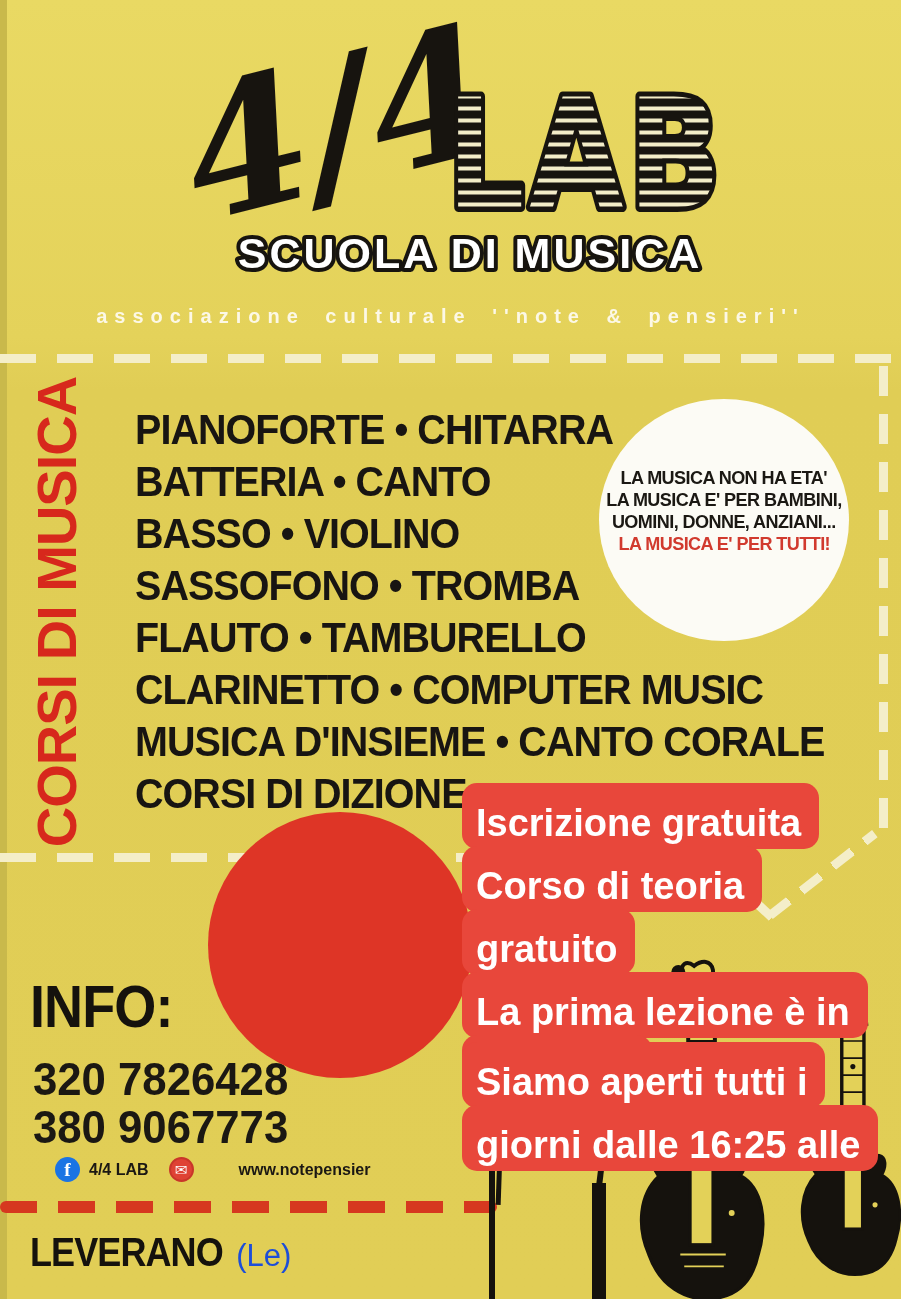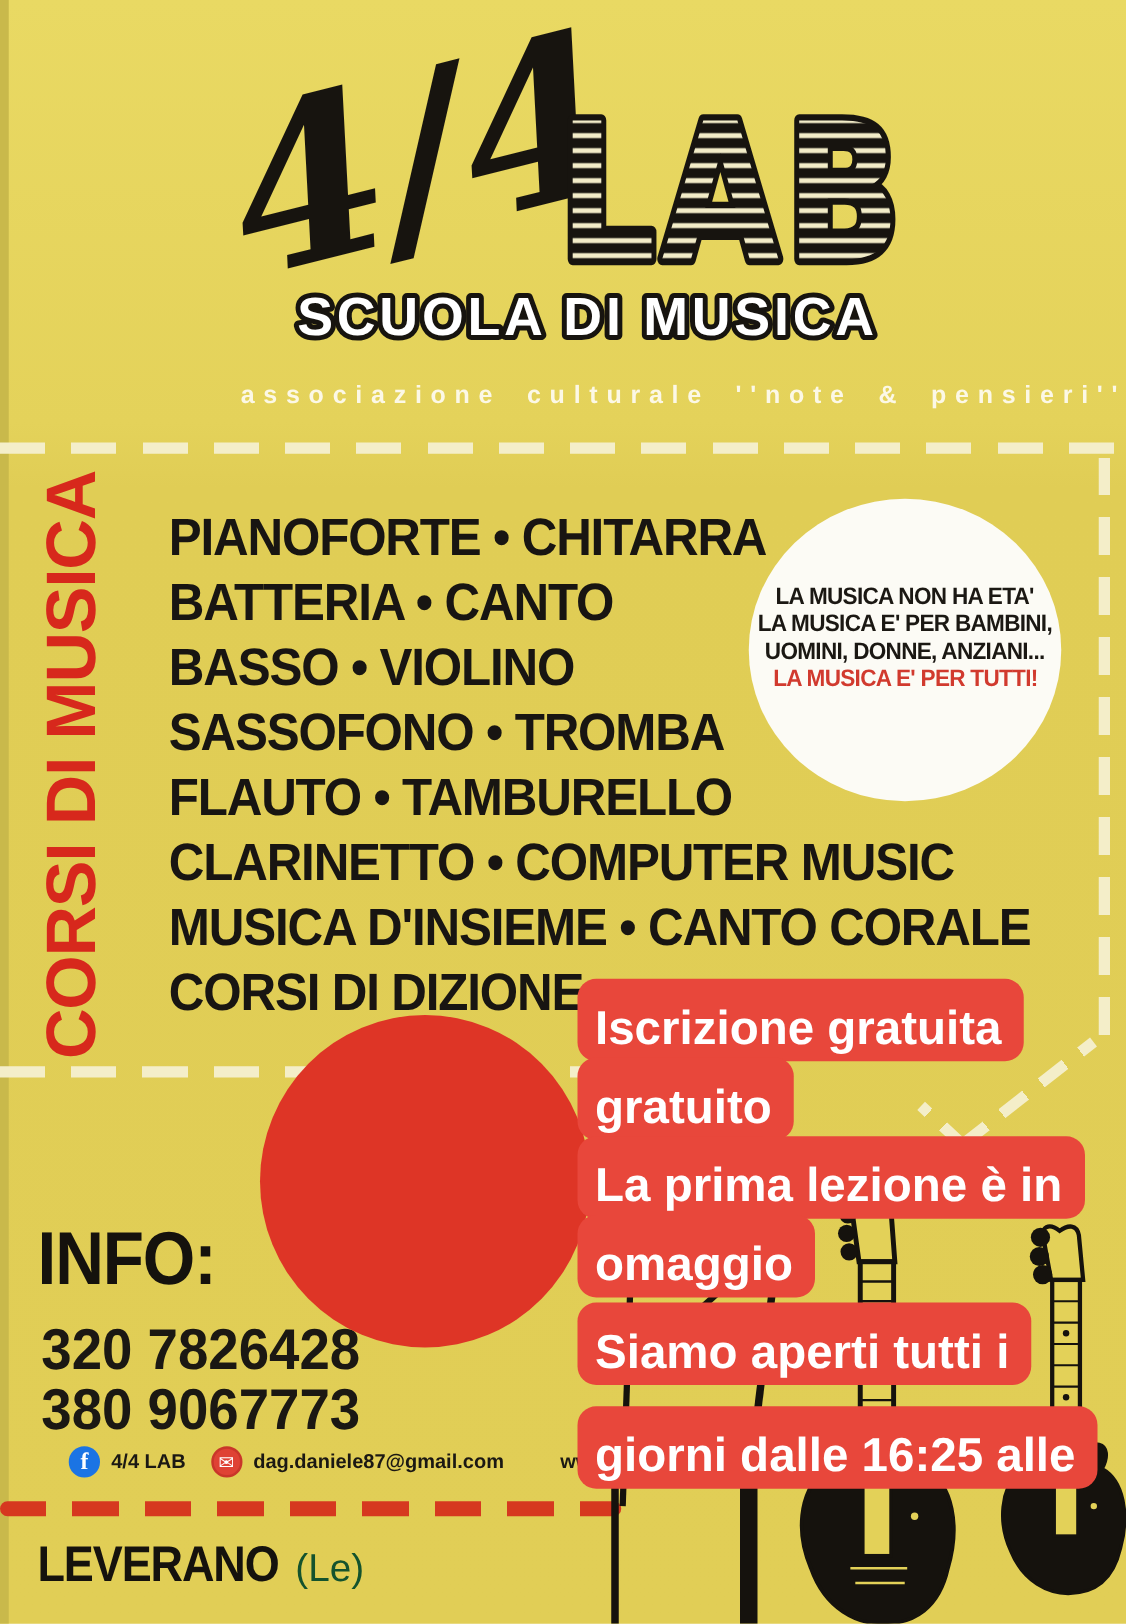--- a/index.html
+++ b/index.html
@@ -13,21 +13,21 @@
   
   #header-svg{position:absolute;left:0;top:0;width:901px;height:300px;z-index:4;}
   .fraction-text{font-family:"DejaVu Serif","Liberation Serif",serif;
        font-style:italic;font-weight:bold;font-size:178px;fill:#17140f;}
   .brand-text{font-family:"DejaVu Sans","Liberation Sans",sans-serif;
        font-weight:bold;font-size:152px;letter-spacing:6px;
        stroke:#17140f;stroke-width:10;paint-order:stroke;stroke-linejoin:round;}
   .subtitle-text{font-family:"Liberation Sans","DejaVu Sans",sans-serif;
        font-weight:bold;font-size:43px;letter-spacing:3px;fill:#ffffff;
        stroke:#17140f;stroke-width:8;paint-order:stroke;stroke-linejoin:round;}
-  .association{left:0;top:305px;width:901px;text-align:right;color:#fcf8e6;
+  .association{left:0;top:305px;width:901px;text-align:center;color:#fcf8e6;
        font-size:20px;font-weight:bold;letter-spacing:7px;word-spacing:8px;z-index:4;}
 
   
   .dash-h{height:9px;background:repeating-linear-gradient(90deg,#f4eec9 0 36px,rgba(0,0,0,0) 36px 57px);z-index:5;}
   .dash-v{width:9px;background:repeating-linear-gradient(180deg,#f4eec9 0 30px,rgba(0,0,0,0) 30px 48px);z-index:5;}
   .dash-seg{height:9px;background:repeating-linear-gradient(90deg,#f4eec9 0 24px,rgba(0,0,0,0) 24px 40px);transform-origin:left center;z-index:5;}
   .dash-red{left:0;top:1201px;width:497px;height:12px;z-index:6;
        background:repeating-linear-gradient(90deg,#d6381f 0 37px,rgba(0,0,0,0) 37px 58px);border-radius:6px;}
 
   
@@ -47,21 +47,21 @@
   .note-line{font-size:19px;font-weight:bold;letter-spacing:-0.6px;color:#1b1813;
        line-height:22px;white-space:nowrap;transform:scaleX(0.95);}
   .note-line.red{color:#d13a2e;}
 
   
   .red-circle{left:208px;top:812px;width:264px;height:266px;border-radius:50%;
        background:#de3526;z-index:10;}
 
   
   .bubble-stack{display:flex;flex-direction:column;align-items:flex-start;z-index:20;}
-  .bubble-stack.hours{z-index:40;gap:20px;}
+  .bubble-stack.hours{z-index:40;}
   .bubble{background:#e8473b;color:#fff;font-size:38px;font-weight:bold;
        line-height:40px;padding:20px 18px 6px 14px;border-radius:15px;margin-bottom:-3px;
        white-space:nowrap;}
 
   
   .info-label{left:30px;top:972px;font-size:60px;font-weight:bold;color:#15120d;
        letter-spacing:-1px;transform:scaleX(0.9);transform-origin:left center;z-index:8;}
   .phone{left:33px;font-size:46px;font-weight:bold;color:#1b1813;letter-spacing:0;
        transform:scaleX(0.95);transform-origin:left center;z-index:8;white-space:nowrap;}
 
@@ -71,21 +71,21 @@
        align-items:center;justify-content:center;flex:0 0 auto;}
   .fb{background:#1b74e4;color:#fff;font-weight:bold;font-size:19px;
        font-family:"Liberation Serif","DejaVu Serif",serif;}
   .gm{background:#df4234;color:#fff;font-size:15px;border:2px solid #c9362a;box-sizing:border-box;}
   .contact-text{font-size:16px;font-weight:bold;color:#1b1813;white-space:nowrap;}
 
   
   .address-row{left:30px;top:1230px;display:flex;align-items:baseline;z-index:8;}
   .city{font-size:40px;font-weight:bold;color:#15120d;letter-spacing:-1px;
        transform:scaleX(0.9);transform-origin:left bottom;}
-  .province{font-size:31px;font-weight:normal;color:#14532d;margin-left:-8px;}
+  .province{font-size:31px;font-weight:normal;color:#1d4ed8;margin-left:-8px;}
   .street{font-size:31px;font-weight:bold;color:#23201a;margin-left:24px;letter-spacing:0;}
 
   
   .guitar{z-index:15;}
   .stand{background:#15120d;z-index:14;}
 </style>
 </head>
 <body>
 
 <svg id="header-svg" viewBox="0 0 901 300">
@@ -166,38 +166,38 @@
     <circle cx="76" cy="106" r="3" fill="#15120d" stroke="none"></circle>
     <circle cx="76" cy="166" r="3" fill="#15120d" stroke="none"></circle>
     <path d="M63 226 C54 206 36 198 30 207 C24 216 28 226 33 232 C14 252 12 284 24 310 C36 340 60 350 78 350 C102 350 120 338 127 308 C136 276 130 244 110 233 C116 222 115 212 107 210 C97 208 90 216 89 226 Z" fill="#15120d" stroke-width="3"></path>
     <rect x="65" y="226" width="22" height="70" fill="#e3d158" stroke-width="3"></rect>
     <circle cx="102" cy="268" r="3" fill="#e3d158" stroke="none"></circle>
   </g>
 </svg>
 
 <div class="abs bubble-stack" style="left:462px;top:783px;">
   <div class="bubble">Iscrizione gratuita</div>
+  <div class="bubble">Corso di teoria</div>
   <div class="bubble">gratuito</div>
   <div class="bubble">La prima lezione è in</div>
   <div class="bubble">omaggio</div>
 </div>
 
 <div class="abs bubble-stack hours" style="left:462px;top:1042px;">
   <div class="bubble">Siamo aperti tutti i</div>
   <div class="bubble">giorni dalle 16:25 alle</div>
 </div>
 
 <div class="abs info-label">INFO:</div>
 <div class="abs phone" style="top:1052px;">320 7826428</div>
 <div class="abs phone" style="top:1100px;">380 9067773</div>
 
 <div class="abs contact-row">
   <span class="icon-circle fb">f</span>
   <span class="contact-text" style="margin-left:9px;">4/4 LAB</span>
   <span class="icon-circle gm" style="margin-left:20px;">✉</span>
-  <span class="contact-text" style="margin-left:9px;">dag.daniele87@gmail.com</span>
   <span class="contact-text" style="margin-left:45px;">www.notepensier</span>
 </div>
 
 <div class="abs address-row">
   <span class="city">LEVERANO</span>
   <span class="province">(Le)</span>
 </div>
 
 </body></html>

